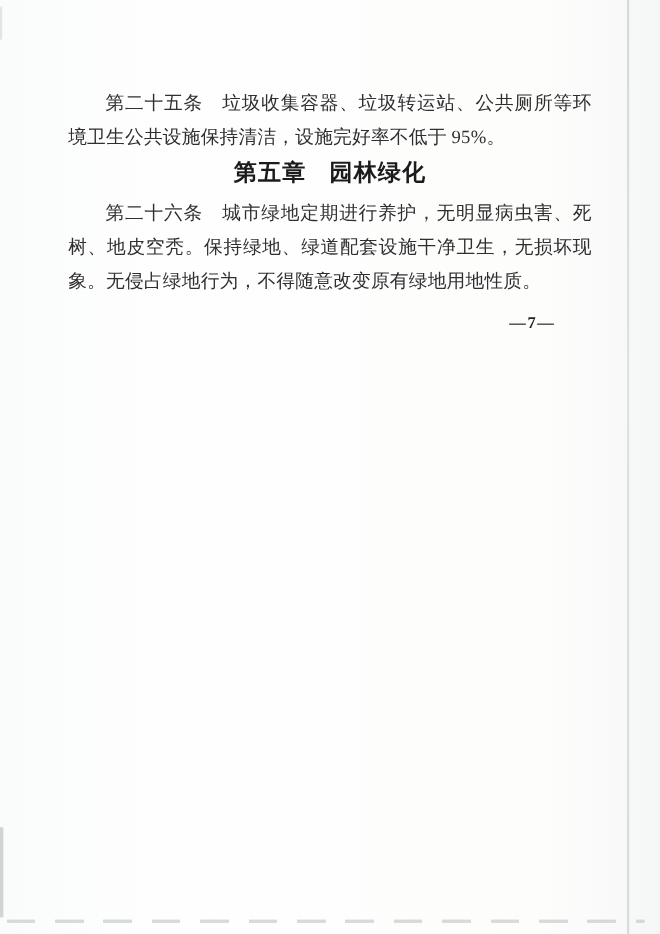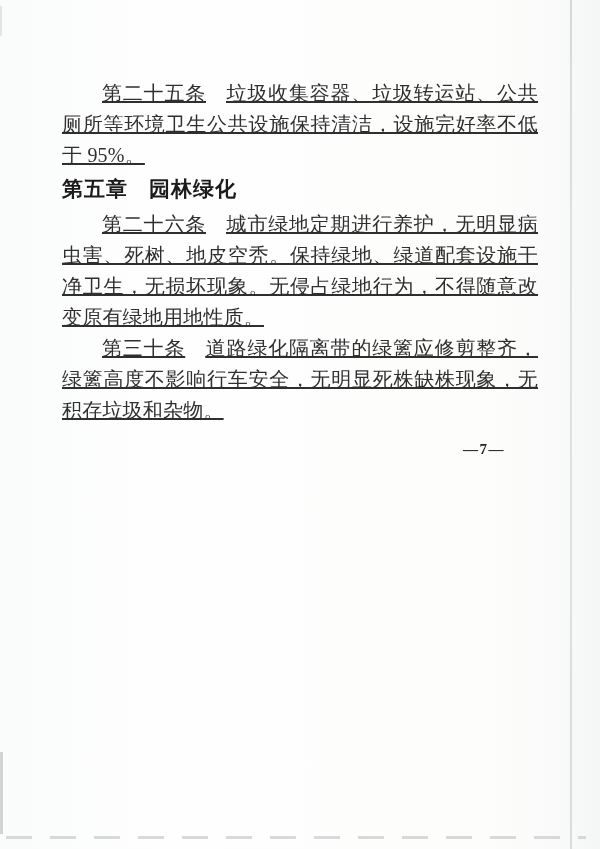--- a/index.html
+++ b/index.html
@@ -14,37 +14,36 @@
     overflow:hidden;
     background:linear-gradient(90deg,#fafcfb 0%,#fefefe 28%,#fdfdfc 82%,#f5f7f6 100%);
   }
   .content{
     position:absolute;
     left:62px;right:62px;top:78px;
     color:#2e2e2e;
   }
   p.article{
     margin:0;
-    font-size:20px;
+    font-size:17px;
     line-height:31px;
     text-align:justify;
     text-align-last:left;
     text-indent:2em;
     color:#2f2f30;
     letter-spacing:0.2px;
-    text-decoration:underline;
   }
   .art-gap,.ch-gap{display:inline-block;width:1em;}
   h2.chapter{
     margin:2px 0 5px 0;
     font-family:"Liberation Sans","DejaVu Sans",sans-serif;
     font-weight:700;
     font-size:21px;
     line-height:31px;
-    text-align:left;
+    text-align:center;
     color:#1b1b1c;
     letter-spacing:1px;
   }
   .pagenum{
     margin-top:15px;
     text-align:right;
     padding-right:33px;
     font-size:15px;
     font-weight:600;
     letter-spacing:1.5px;
@@ -81,21 +80,20 @@
 
     <p class="article"><span class="art-num">第二十五条</span><span class="art-gap"></span><span class="art-body">垃圾收集容器、垃圾转运站、公共厕所等环境卫生公共设施保持清洁，设施完好率不低于 95%。</span></p>
 
     <h2 class="chapter"><span>第五章</span><span class="ch-gap"></span><span>园林绿化</span></h2>
 
 
     <p class="article"><span class="art-num">第二十六条</span><span class="art-gap"></span><span class="art-body">城市绿地定期进行养护，无明显病虫害、死树、地皮空秃。保持绿地、绿道配套设施干净卫生，无损坏现象。无侵占绿地行为，不得随意改变原有绿地用地性质。</span></p>
 
 
 
-    <p class="article"><span class="art-num">第三十条</span><span class="art-gap"></span><span class="art-body">道路绿化隔离带的绿篱应修剪整齐，绿篱高度不影响行车安全，无明显死株缺株现象，无积存垃圾和杂物。</span></p>
 
 
 
     <div class="pagenum">—7—</div>
   </div>
 
   <div class="artifact edge-right"></div>
   <div class="artifact edge-left-top"></div>
   <div class="artifact edge-left-bottom"></div>
   <div class="artifact edge-bottom"></div>

